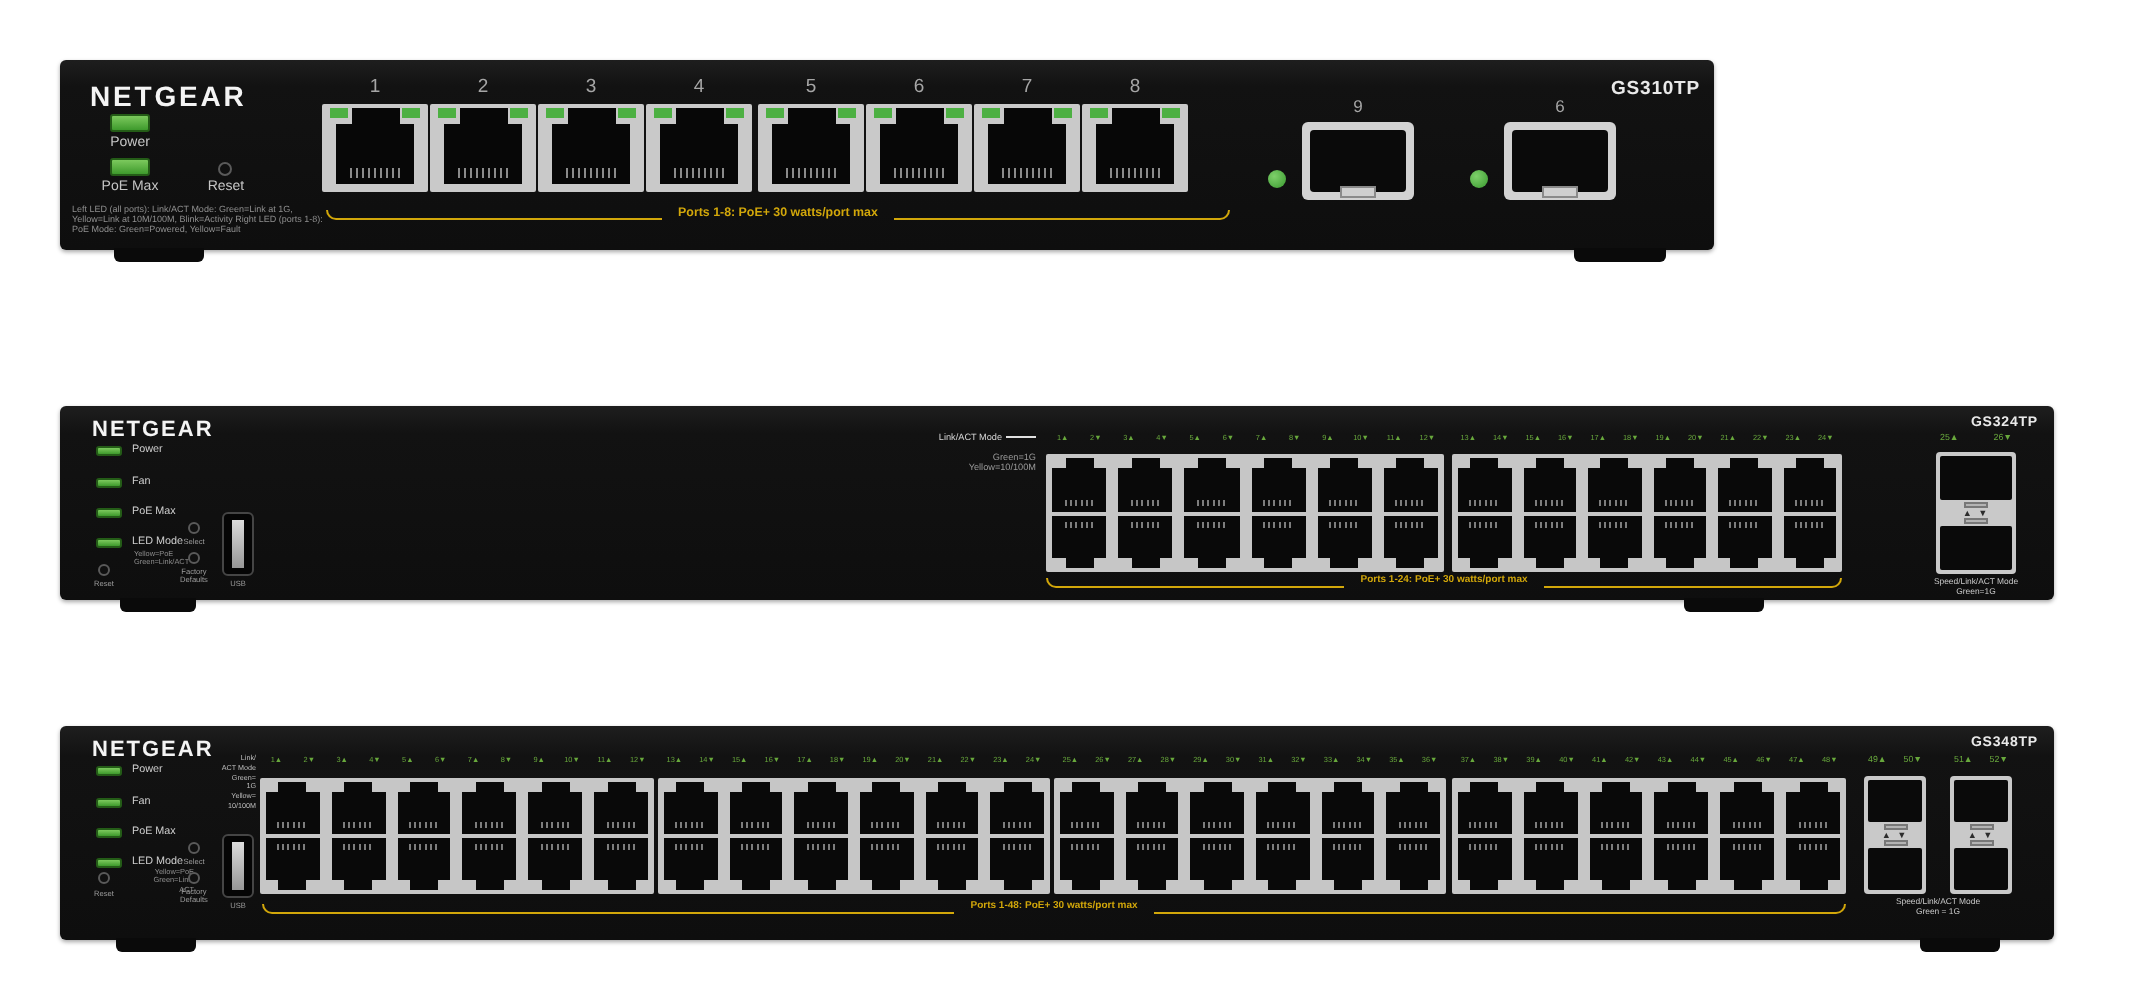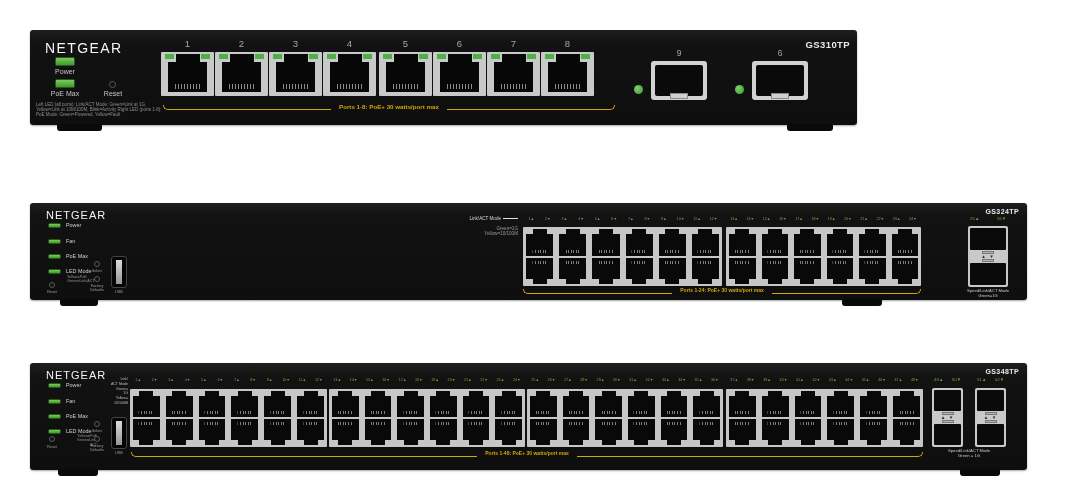--- a/index.html
+++ b/index.html
@@ -2,21 +2,21 @@
 <html><head>
 <meta charset="utf-8">
 <style>
   *{box-sizing:border-box;margin:0;padding:0}
   html,body{width:1066px;height:499px}
   body{font-family:"Liberation Sans",sans-serif;background:#fff}
   .stage{position:relative;width:1066px;height:499px;background:#fff;overflow:hidden}
   .abs{position:absolute}
   .sw{position:absolute;background:linear-gradient(180deg,#1e1e1e,#121212 14%,#0e0e0e);border-radius:3px;box-shadow:0 1px 2px rgba(0,0,0,.35)}
   .foot{position:absolute;bottom:-6px;height:7px;background:#0a0a0a;border-radius:0 0 3px 3px}
-  .brand{font-weight:normal;color:#f4f4f4;letter-spacing:1.4px}
+  .brand{font-weight:bold;color:#f4f4f4;letter-spacing:1.4px}
   .sw1 .brand{font-size:14px}
   .sw2 .brand,.sw3 .brand{font-size:11px;letter-spacing:1px}
   .model{color:#e9e9e9;font-weight:bold;letter-spacing:.4px}
 
   
   .pill{background:linear-gradient(#7cc95d,#3e9a2c);border-radius:1.5px;border:1px solid #245c17}
   .pill.big{width:20px;height:9px}
   .pill.sm{width:13px;height:5px}
   .ledlab{font-size:7px;color:#c6c6c6;text-align:center}
   .rbtn{width:7px;height:7px;border-radius:50%;background:#101010;border:1px solid #5a5a5a}

